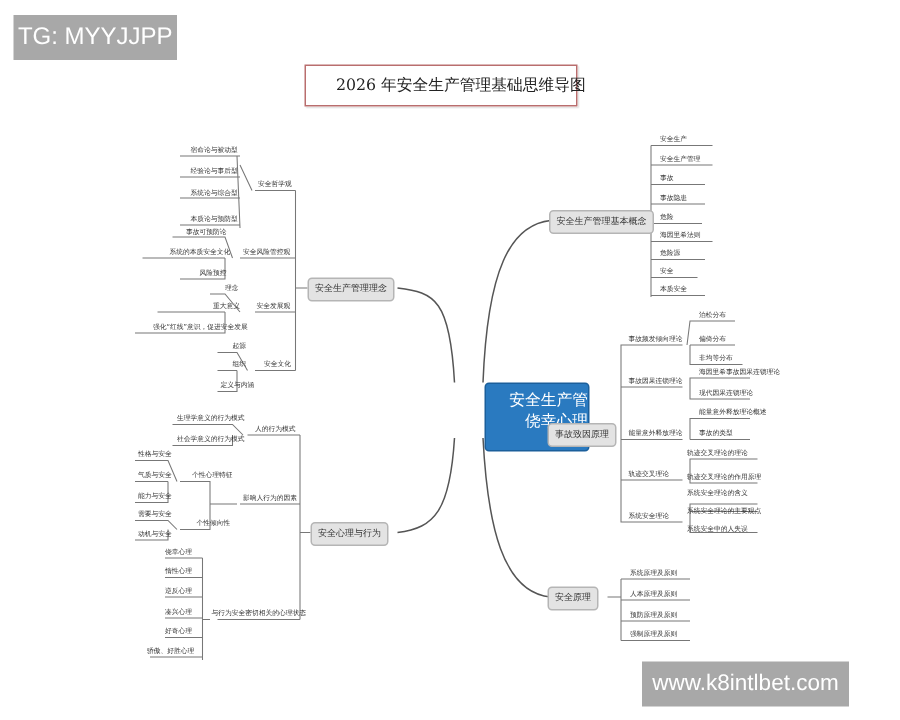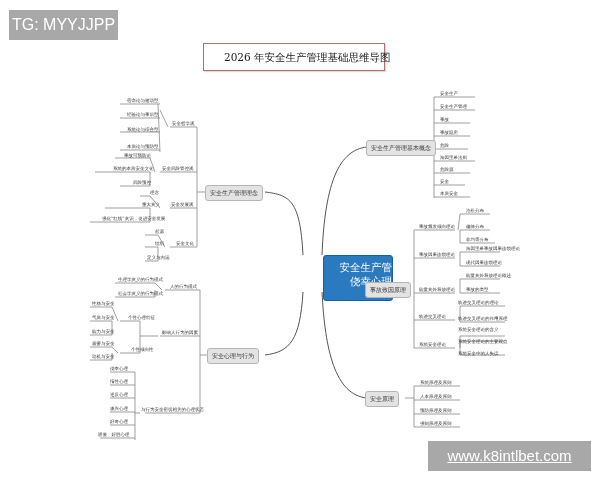--- a/index.html
+++ b/index.html
@@ -1,20 +1,20 @@
 <!DOCTYPE html>
 <html><head>
 <meta charset="utf-8">
 <style>
   html, body { margin:0; padding:0; }
   body { width:600px; height:480px; background:#ffffff; position:relative; overflow:hidden;
          font-family:"DejaVu Sans", sans-serif; }
   .wm { position:absolute; background:#a8a8a8; color:#ffffff; font-family:"Liberation Sans", sans-serif; }
   .wm-tl { left:9px; top:10px; width:109px; height:30px; line-height:30px; font-size:16px; text-align:center; }
-  .wm-br { left:428px; top:441px; width:163px; height:30px; line-height:30px; font-size:15px; text-align:center;text-decoration:underline; }
+  .wm-br { left:428px; top:441px; width:138px; height:30px; line-height:30px; font-size:15px; text-align:center; }
   .title { position:absolute; left:203px; top:43px; width:140px; height:26px; border:1.5px solid #b96e6e;
            font-family:"DejaVu Serif", serif; font-size:10.5px; line-height:26px; text-align:center;
            color:#222; white-space:nowrap; box-shadow:1px 1px 1px #ddd; padding:0 20px; }
   svg.lines { position:absolute; left:0; top:0; }
   .center { position:absolute; left:279px; top:255px; width:68px; height:36px; background:#2a7ac0;
             border:1px solid #1b5f9b; border-radius:3px; color:#fff; font-size:10.5px; line-height:14px;
             text-align:right; padding:4px 0;margin-left:44px; }
   .branch { position:absolute; height:14px; line-height:14px; font-size:6px; color:#333; background:#e3e3e3;
             border:1px solid #b5b5b5; border-radius:3px; text-align:center; white-space:nowrap; padding:0 4px; }
   .sub { position:absolute; font-size:4.5px; color:#333; white-space:nowrap; line-height:6px; }

